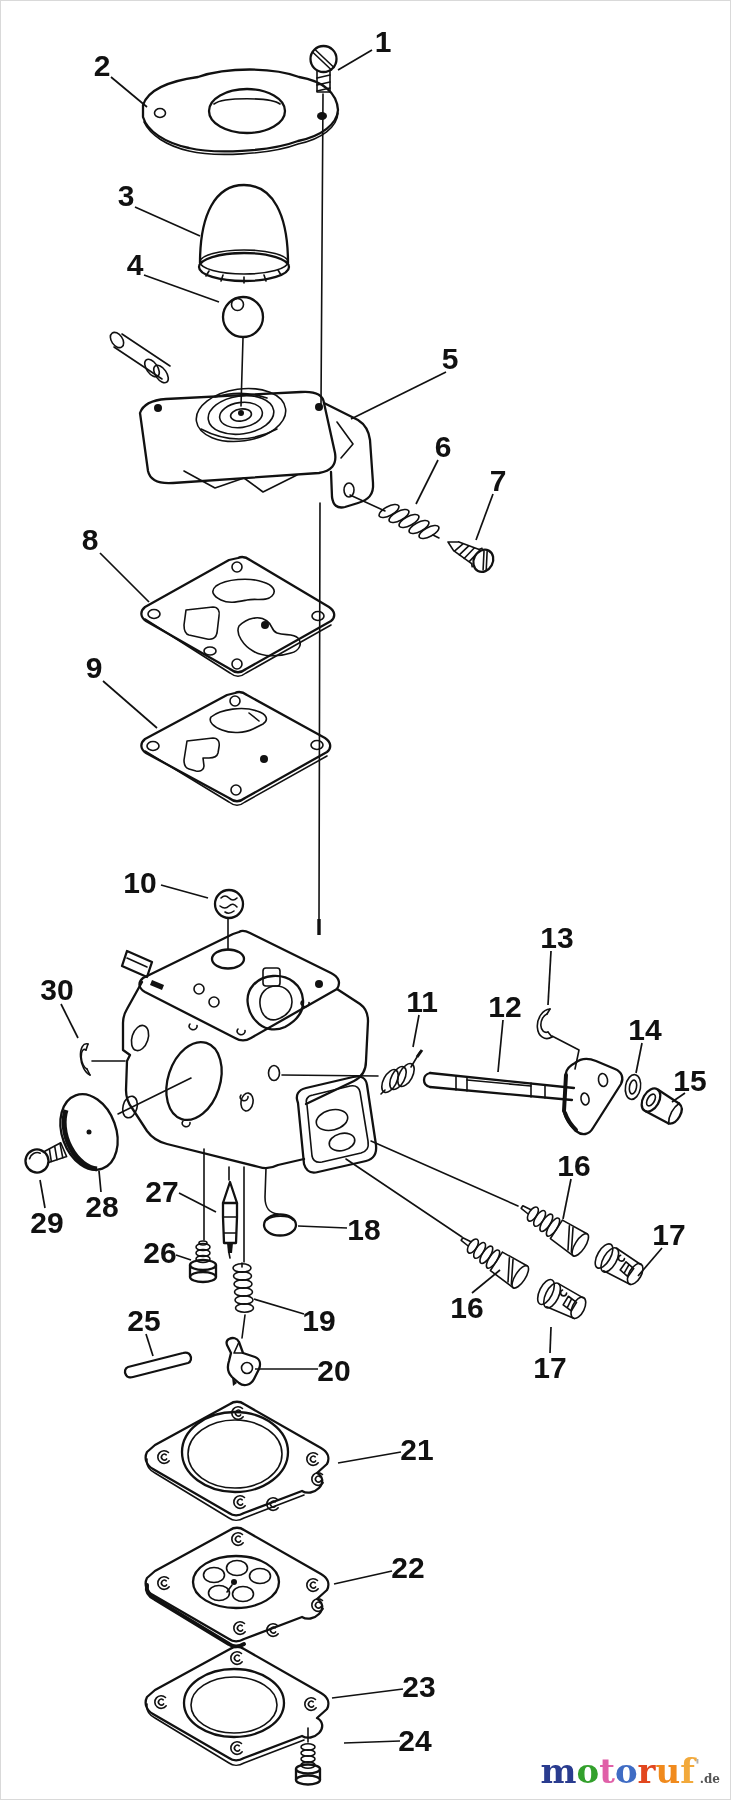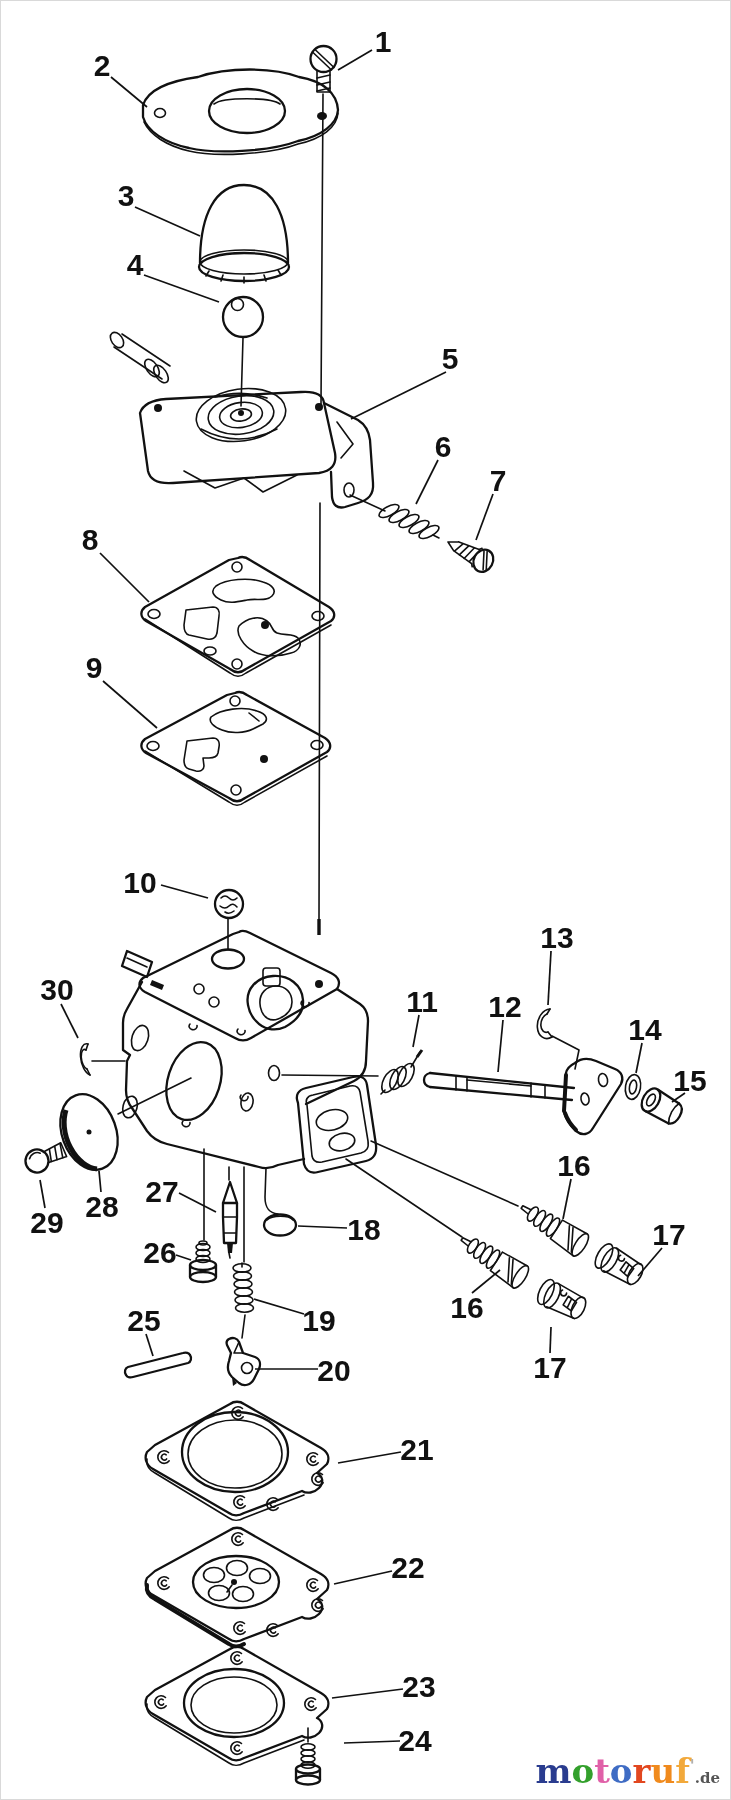--- a/index.html
+++ b/index.html
@@ -11,21 +11,21 @@
   .s {stroke:#111;stroke-width:2.3;fill:none;stroke-linecap:round;stroke-linejoin:round;}
   .s2{stroke:#111;stroke-width:1.6;fill:none;stroke-linecap:round;stroke-linejoin:round;}
   .s3{stroke:#111;stroke-width:4;fill:none;stroke-linecap:round;stroke-linejoin:round;}
   .f {fill:#111;stroke:none;}
   .leader{stroke:#111;stroke-width:1.7;fill:none;}
   .callout{font:700 30px "Liberation Sans", sans-serif;fill:#111;text-anchor:middle;}
   
   #watermark{position:absolute;right:10px;top:1750px;
      font-family:"DejaVu Serif", serif;font-weight:700;font-size:34px;
      white-space:nowrap;user-select:none;}
-  #watermark .de{font-size:15px;font-weight:700;}
+  #watermark .de{font-size:12px;font-weight:700;}
   #watermark .tick{font-size:16px;vertical-align:super;}
 </style>
 </head>
 <body>
 
 <div class="page">
 
 <svg id="diagram" width="731" height="1800" viewBox="0 0 731 1800" xmlns="http://www.w3.org/2000/svg">
 
   <defs>

